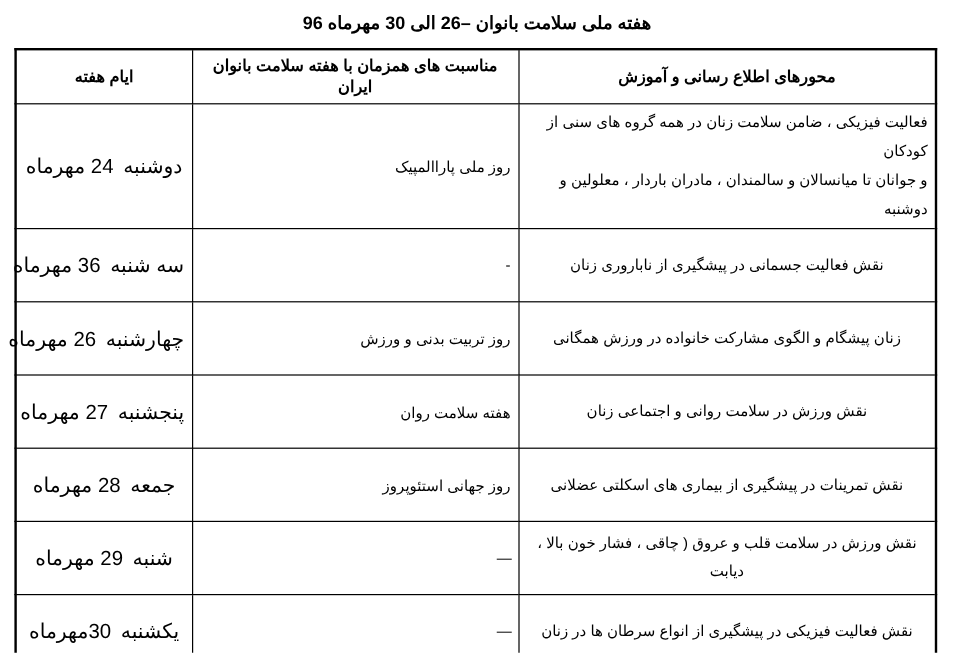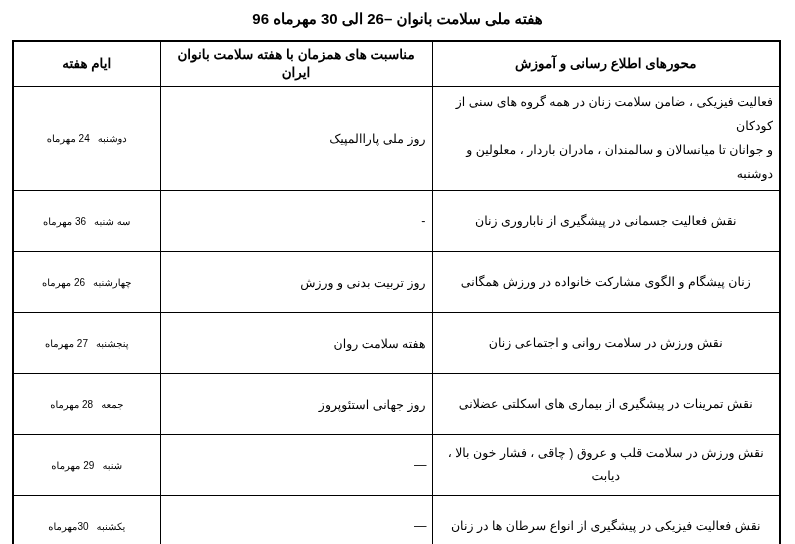--- a/index.html
+++ b/index.html
@@ -64,21 +64,21 @@
   }
   td.axes.multiline {
     text-align: right;
     padding-left: 20px;
   }
   td.occasion {
     font-size: 12.5px;
     text-align: right;
   }
   td.day {
-    font-size: 10px;
+    font-size: 17px;
     text-align: center;
     white-space: nowrap;
     margin-left: 45px;
   }
   td.day .daygap {
     display: inline-block;
     width: 8px;
   }
   tr.r-tall td { height: 88px; }
   tr.r-std td { height: 52px; }

